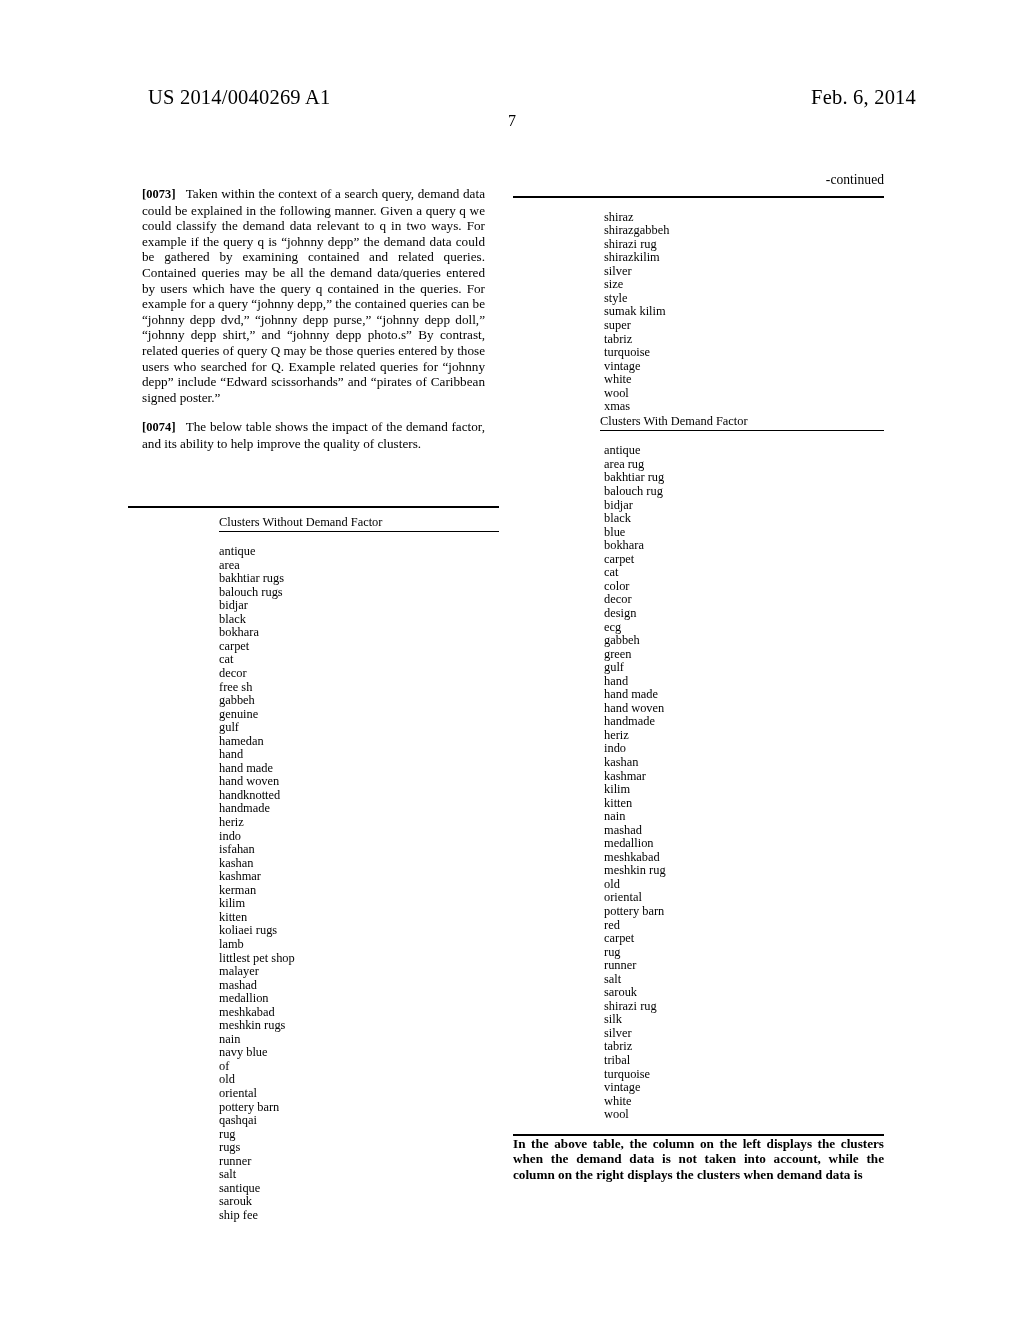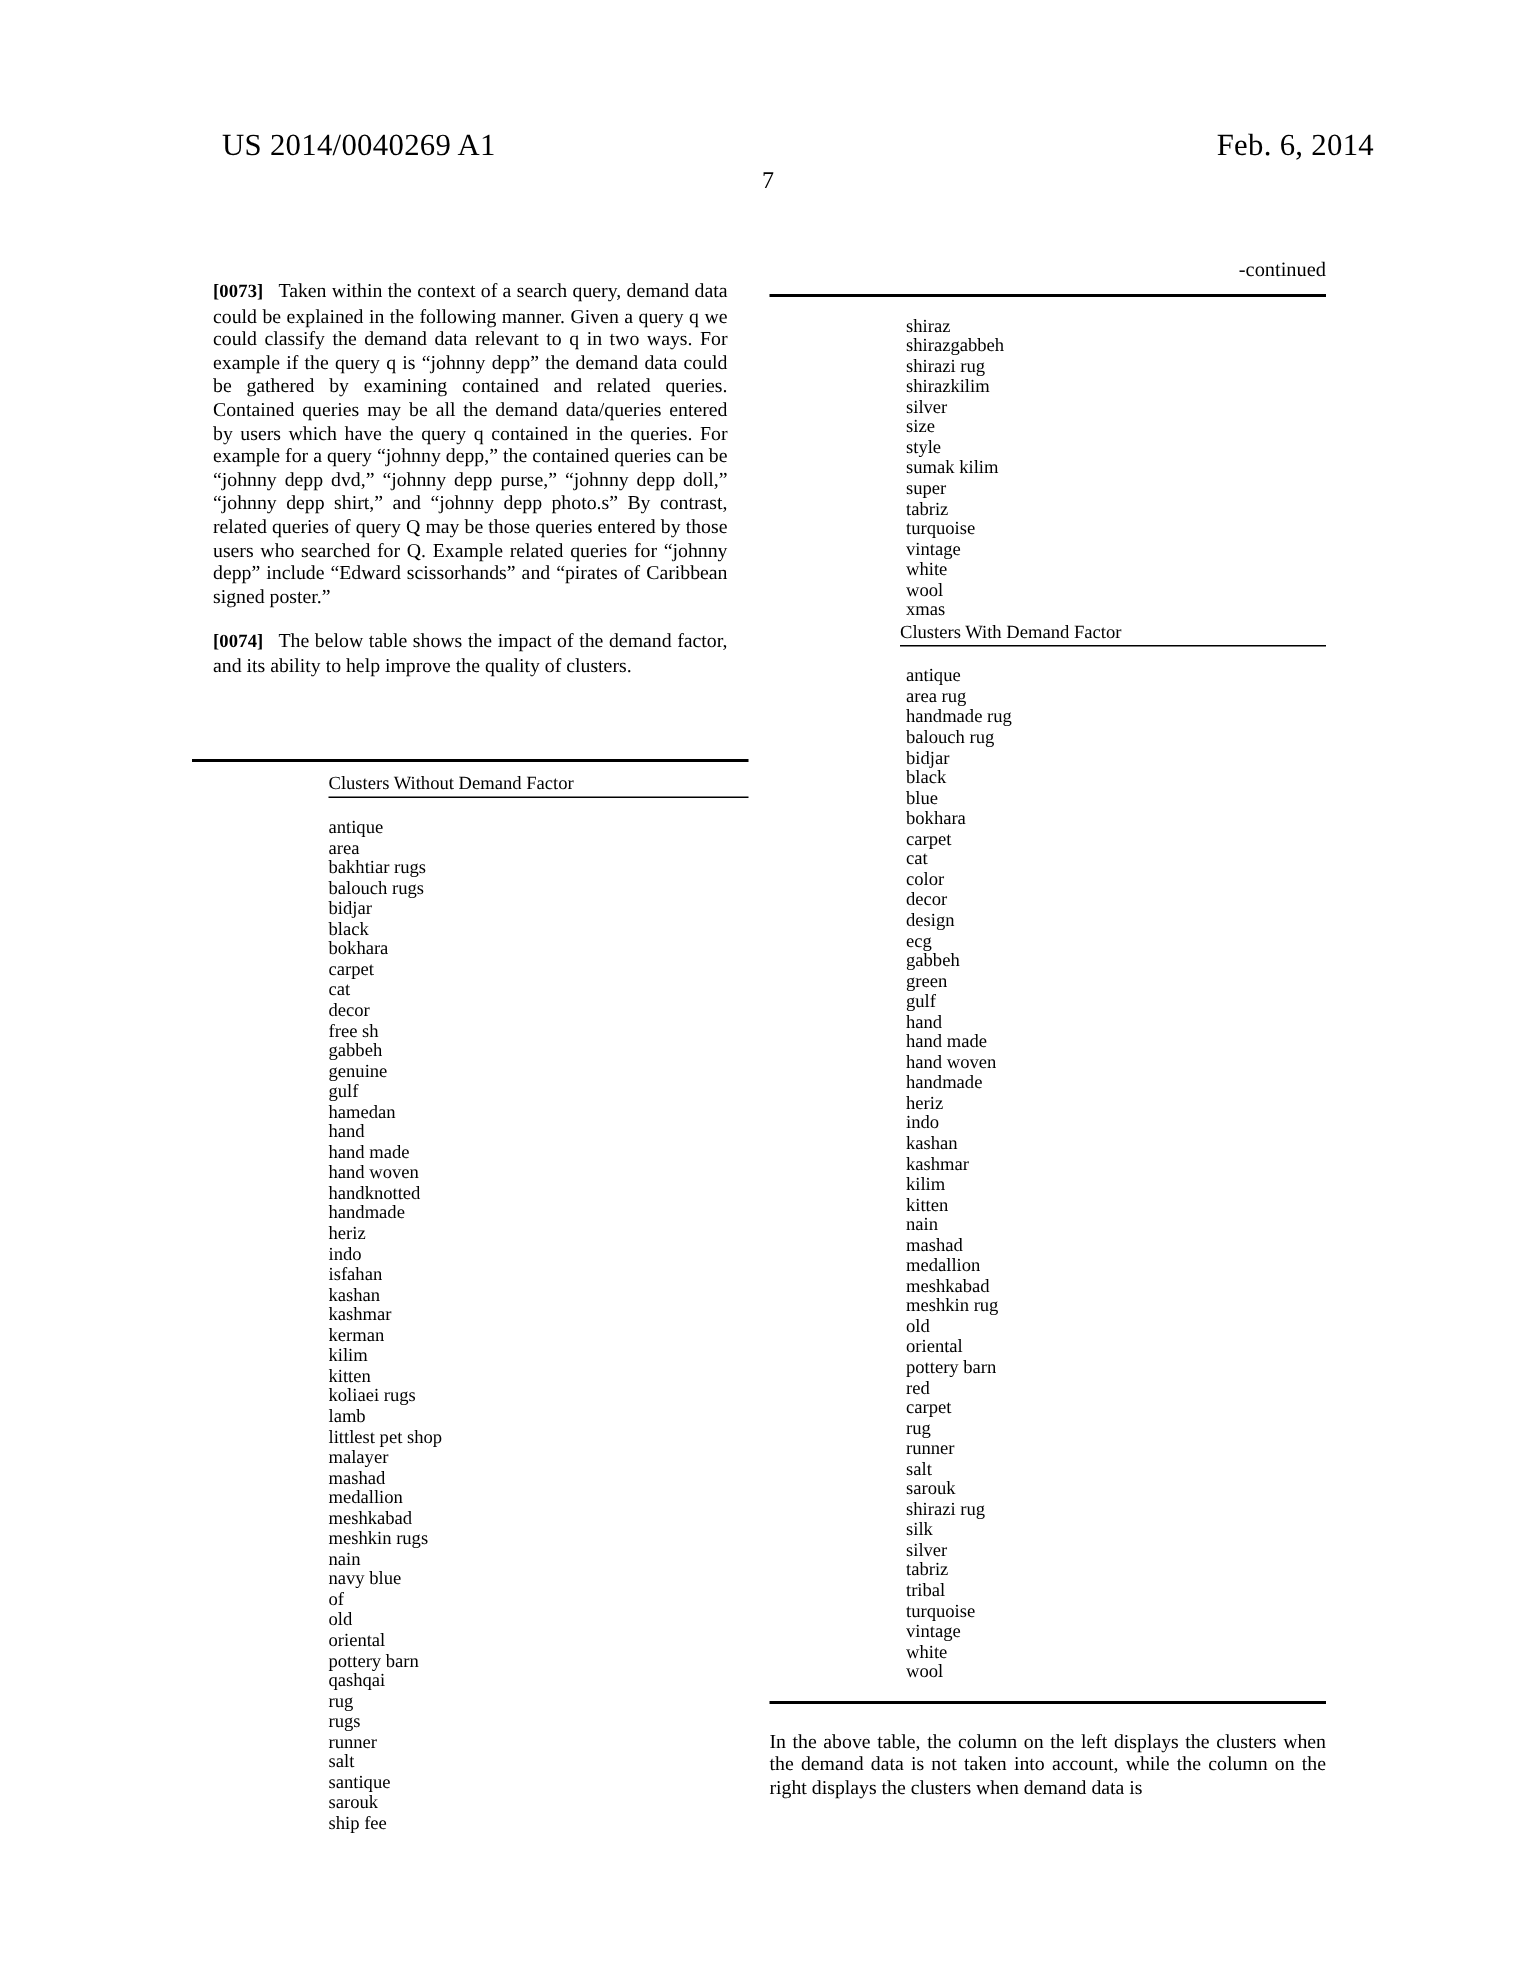--- a/index.html
+++ b/index.html
@@ -108,24 +108,25 @@
   .row-word  { padding-left: 91px; }
   .row-num   { padding-left: 91px; width: 80px; text-align: right; }
 
   .tbl-foot {
     border-bottom: 2.4px solid #000;
     margin-top: 12px;
   }
 
   .tail-para {
     margin: 0;
-    padding-top: 17px;
+    padding-top: 0;
     text-align: justify;
     font-size: 13.2px;
     line-height: 15.6px;
+    font-weight: bold;
   }
 
   
   .cont-head {
     text-align: right;
     font-size: 13.6px;
     padding-bottom: 8px;
   }
 </style>
 </head>
@@ -230,21 +231,21 @@
             <div class="row row-word">xmas</div>
           </div>
       </div>
 
       <div class="tbl-title inline-title">Clusters With Demand Factor</div>
 
       <div class="tbl-body">
         <div>
             <div class="row row-word">antique</div>
             <div class="row row-word">area rug</div>
-            <div class="row row-word">handmade rug</div>
+            <div class="row row-word">bakhtiar rug</div>
             <div class="row row-word">balouch rug</div>
             <div class="row row-word">bidjar</div>
             <div class="row row-word">black</div>
             <div class="row row-word">blue</div>
             <div class="row row-word">bokhara</div>
             <div class="row row-word">carpet</div>
             <div class="row row-word">cat</div>
             <div class="row row-word">color</div>
             <div class="row row-word">decor</div>
             <div class="row row-word">design</div>

